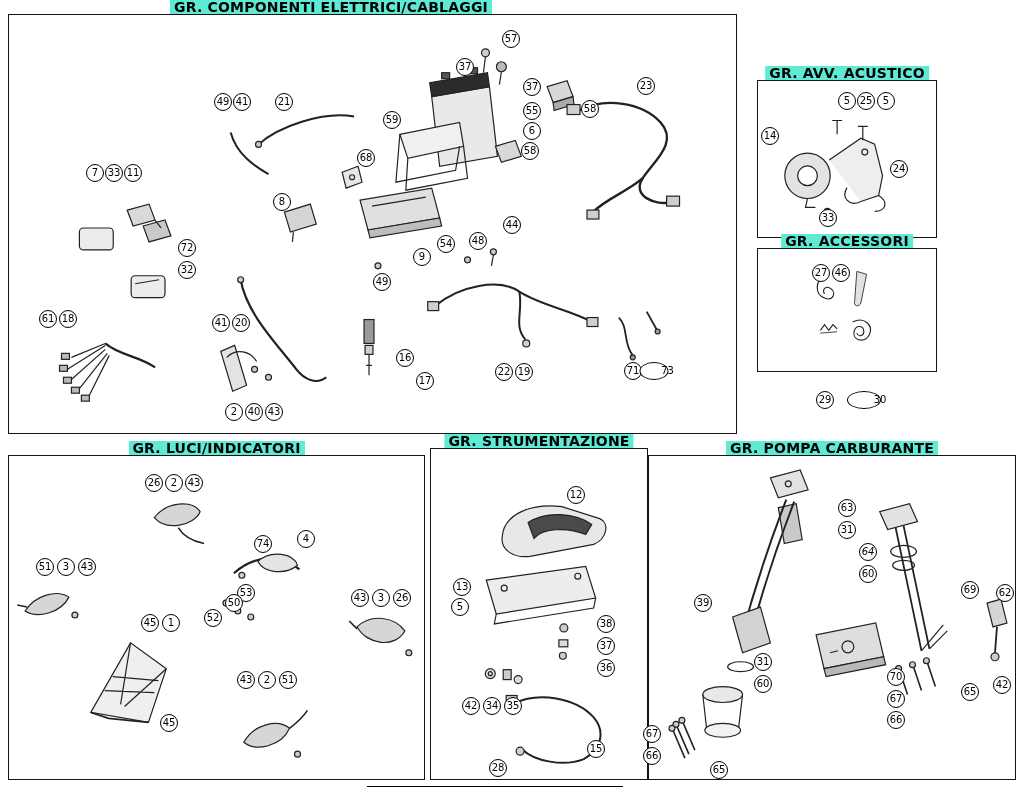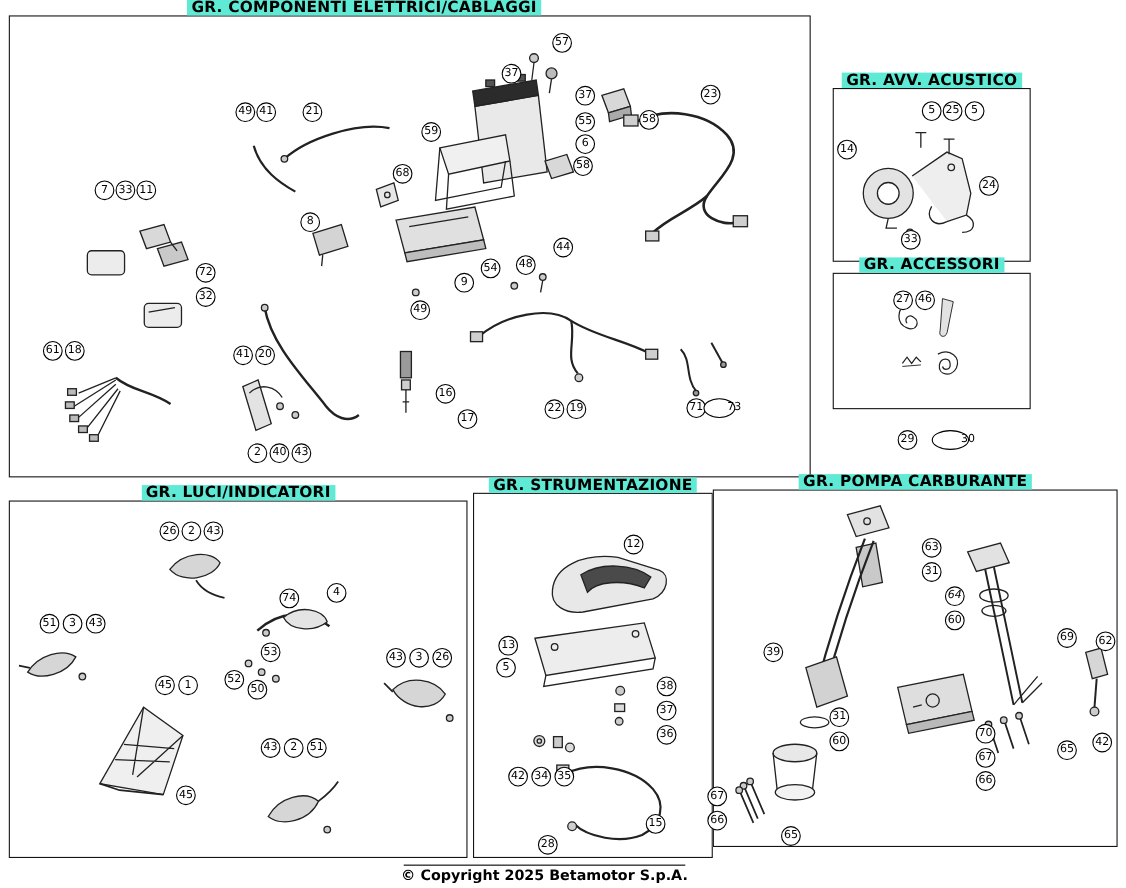--- a/index.html
+++ b/index.html
@@ -283,21 +283,21 @@
     <div class="callout-layer">
         <div class="callout" style="left: 145px; top: 27px;">26</div>
         <div class="callout" style="left: 165px; top: 27px;">2</div>
         <div class="callout" style="left: 185px; top: 27px;">43</div>
         <div class="callout" style="left: 254px; top: 88px;">74</div>
         <div class="callout" style="left: 297px; top: 83px;">4</div>
         <div class="callout" style="left: 36px; top: 111px;">51</div>
         <div class="callout" style="left: 57px; top: 111px;">3</div>
         <div class="callout" style="left: 78px; top: 111px;">43</div>
         <div class="callout" style="left: 237px; top: 137px;">53</div>
-        <div class="callout" style="left: 225px; top: 147px; margin-top: 24px;">50</div>
+        <div class="callout" style="left: 225px; top: 147px;">50</div>
         <div class="callout" style="left: 204px; top: 162px;">52</div>
         <div class="callout" style="left: 351px; top: 142px;">43</div>
         <div class="callout" style="left: 372px; top: 142px;">3</div>
         <div class="callout" style="left: 393px; top: 142px;">26</div>
         <div class="callout" style="left: 141px; top: 167px;">45</div>
         <div class="callout" style="left: 162px; top: 167px;">1</div>
         <div class="callout" style="left: 237px; top: 224px;">43</div>
         <div class="callout" style="left: 258px; top: 224px;">2</div>
         <div class="callout" style="left: 279px; top: 224px;">51</div>
         <div class="callout" style="left: 160px; top: 267px;">45</div>
@@ -342,21 +342,21 @@
         <div class="callout" style="left: 175px; top: 197px;">37</div>
         <div class="callout" style="left: 175px; top: 219px;">36</div>
         <div class="callout" style="left: 40px; top: 257px;">42</div>
         <div class="callout" style="left: 61px; top: 257px;">34</div>
         <div class="callout" style="left: 82px; top: 257px;">35</div>
         <div class="callout" style="left: 165px; top: 300px;">15</div>
         <div class="callout" style="left: 67px; top: 319px;">28</div>
       </div>
   </section>
 
-  <section class="panel" style="left:648px;top:445px;width:368px;height:325px">
+  <section class="panel" style="left:648px;top:455px;width:368px;height:325px">
     <svg class="art" viewBox="0 0 368 325" aria-hidden="true">
       <g stroke="#222" stroke-width="1.2" fill="none">
         <g>
           <path d="M122 22 L152 14 L160 34 L130 42 Z" fill="#e2e2e2"></path>
           <circle cx="140" cy="28" r="3"></circle>
         </g>
         <g>
           <path d="M130 52 L148 48 L154 84 L136 88 Z" fill="#c9c9c9"></path>
         </g>
         <g>
@@ -420,16 +420,15 @@
         <div class="callout" style="left: 321px; top: 236px;">65</div>
         <div class="callout" style="left: 353px; top: 229px;">42</div>
         <div class="callout" style="left: 3px; top: 278px;">67</div>
         <div class="callout" style="left: 3px; top: 300px;">66</div>
         <div class="callout" style="left: 70px; top: 314px;">65</div>
       </div>
   </section>
 
   <footer class="footer">
     <div class="footer-line"></div>
-    <div class="footer-text">© Copyright 2025 Betamotor S.p.A.</div>
   </footer>
 
 </div>
 
 </body></html>

